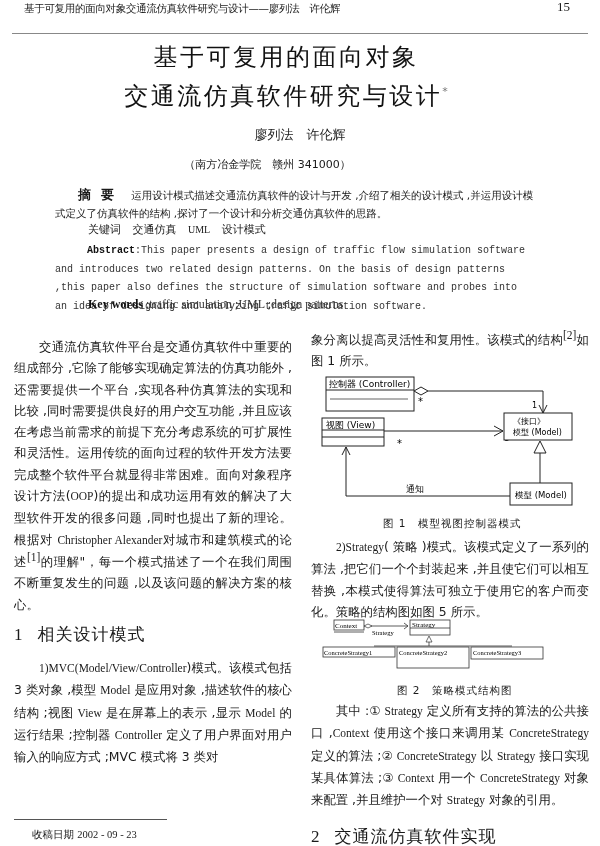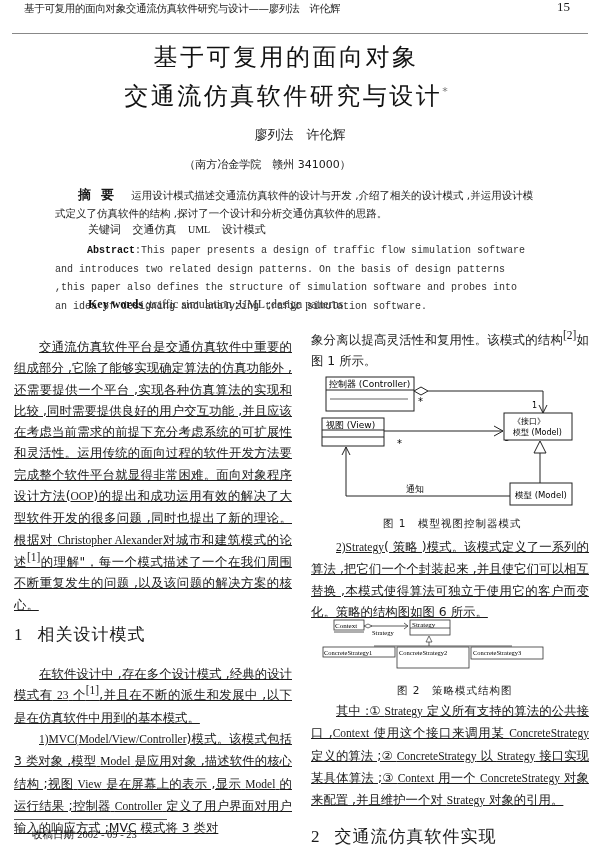--- a/index.html
+++ b/index.html
@@ -26,21 +26,21 @@
   .kw-cn { position: absolute; left: 88px; top: 222px; font-size: 11px; word-spacing: 8px; }
   .abs-en { top: 242px; font-family: Liberation Mono, monospace; font-size: 10px; line-height: 18.5px; text-indent: 32px; color: #333; }
   .abs-en b, .kw-en b { color: #111; }
   .kw-en { position: absolute; left: 88px; top: 297px; font-family: "Liberation Serif", serif; font-size: 12px; color: #333; }
 
   .col { position: absolute; width: 278px; font-size: 12.4px; line-height: 21.3px; text-align: justify; }
   .col-left { left: 14px; }
   .col-right { left: 311px; }
   .h1 { font-size: 17px; letter-spacing: 1px; }
   .h1 .num { font-family: "Liberation Serif", serif; margin-right: 14px; }
-  .p { text-indent: 25px; text-decoration: underline; }
+  .p { text-indent: 25px; }
   .en { font-family: "Liberation Serif", serif; font-size: 11.5px; text-align: right; }
   sup { font-size: 8px; line-height: 0; }
 
   .footnote-rule { position: absolute; left: 14px; top: 819px; width: 153px; height: 1px; background: #555; }
   .footnote { position: absolute; left: 32px; top: 828px; font-size: 10.5px; }
 
   .fig { position: absolute; }
   .fig svg { display: block; }
   .caption { position: absolute; font-size: 10.5px; letter-spacing: 1px; }
 </style>
@@ -72,24 +72,23 @@
 <div class="abs-block abs-en">
   <b>Abstract</b><span>:This paper presents a design of traffic flow simulation software and introduces two related design patterns. On the basis of design patterns ,this paper also defines the structure of simulation software and probes into an idea of designing and analyzing trafic simulation software.</span>
 </div>
 <div class="kw-en">
   <b>Key words</b> <span>:traffic simulation ;UML ;design patterns</span>
 </div>
 
 <div class="col col-left" style="top:336px;">
   <p class="p"><span>交通流仿真软件平台是交通仿真软件中重要的组成部分 ,它除了能够实现确定算法的仿真功能外 ,还需要提供一个平台 ,实现各种仿真算法的实现和比较 ,同时需要提供良好的用户交互功能 ,并且应该在考虑当前需求的前提下充分考虑系统的可扩展性和灵活性。运用传统的面向过程的软件开发方法要完成整个软件平台就显得非常困难。面向对象程序设计方法(</span><span class="en">OOP</span><span>)的提出和成功运用有效的解决了大型软件开发的很多问题 ,同时也提出了新的理论。根据对</span> <span class="en">Christopher Alexander</span><span>对城市和建筑模式的论述</span><sup class="en">[1]</sup><span>的理解"，每一个模式描述了一个在我们周围不断重复发生的问题 ,以及该问题的解决方案的核心。</span></p>
 
-  <div class="h1" style="margin-top:9px;margin-bottom:18px;">
+  <div class="h1" style="margin-top:9px;margin-bottom:12px;">
     <span class="num">1</span><span>相关设计模式</span>
   </div>
-  <p class="p"><span>在软件设计中 ,存在多个设计模式 ,经典的设计模式有</span> <span class="en">23</span> <span>个</span><sup class="en">[1]</sup><span>,并且在不断的派生和发展中 ,以下是在仿真软件中用到的基本模式。</span></p>
   <p class="p"><span class="en">1)MVC(</span><span class="en">Model/View/Controller</span><span>)模式。该模式包括 3 类对象 ,模型</span> <span class="en">Model</span> <span>是应用对象 ,描述软件的核心结构 ;视图</span> <span class="en">View</span> <span>是在屏幕上的表示 ,显示</span> <span class="en">Model</span> <span>的运行结果 ;控制器</span> <span class="en">Controller</span> <span id="p2-split">定义了用户界面对用户输入的响应方式 ;MVC 模式将 3 类对</span></p>
 </div>
 
 <div class="footnote-rule"></div>
 <div class="footnote">
   <span>收稿日期</span>&nbsp;<span class="en" style="font-size:10.5px">2002 - 09 - 23</span>
 </div>
 
 <div class="col col-right" style="top:329px;">
   <p><span id="p2-cont">象分离以提高灵活性和复用性。该模式的结构</span><sup class="en">[2]</sup><span>如图 1 所示。</span></p>
@@ -132,21 +131,21 @@
 
     <line x1="192" y1="121" x2="28" y2="121" stroke="#222"></line>
     <line x1="28" y1="121" x2="28" y2="72" stroke="#222"></line>
     <polyline points="24,80 28,72 32,80" fill="none" stroke="#222"></polyline>
     <text x="88" y="117">通知</text>
   </svg>
 </div>
 <div class="caption" style="left:383px; top:517px;">图 1　模型视图控制器模式</div>
 
 <div class="col col-right" style="top:536px;">
-  <p class="p"><span class="en">2)</span><span class="en">Strategy</span><span>( 策略 )模式。该模式定义了一系列的算法 ,把它们一个个封装起来 ,并且使它们可以相互替换 ,本模式使得算法可独立于使用它的客户而变化。策略的结构图如图 6 所示。</span></p>
+  <p class="p"><span class="en">2)</span><span class="en">Strategy</span><span>( 策略 )模式。该模式定义了一系列的算法 ,把它们一个个封装起来 ,并且使它们可以相互替换 ,本模式使得算法可独立于使用它的客户而变化。策略的结构图如图 5 所示。</span></p>
 </div>
 
 <div class="fig" style="left:322px; top:619px;">
   <svg width="262" height="50" viewBox="0 0 262 50" font-family="Liberation Serif, serif" font-size="7">
     <rect x="12" y="1" width="30" height="10" fill="#fff" stroke="#333" stroke-width="0.8"></rect>
     <line x1="12" y1="13" x2="42" y2="13" stroke="#333" stroke-width="0.8"></line>
     <text x="13" y="9">Context</text>
     <line x1="42" y1="7" x2="86" y2="7" stroke="#333" stroke-width="0.8"></line>
     <polygon points="42,7 46,5 50,7 46,9" fill="#fff" stroke="#333" stroke-width="0.7"></polygon>
     <text x="50" y="16" font-size="6.5">Strategy</text>

